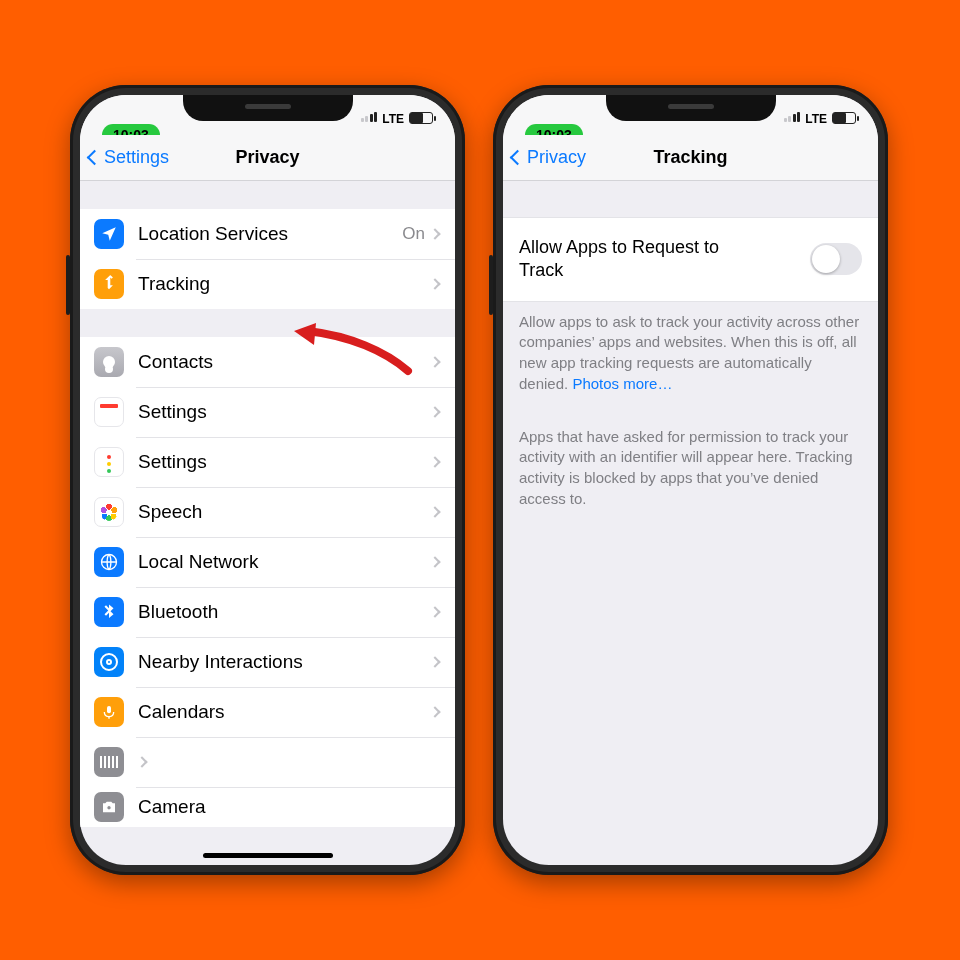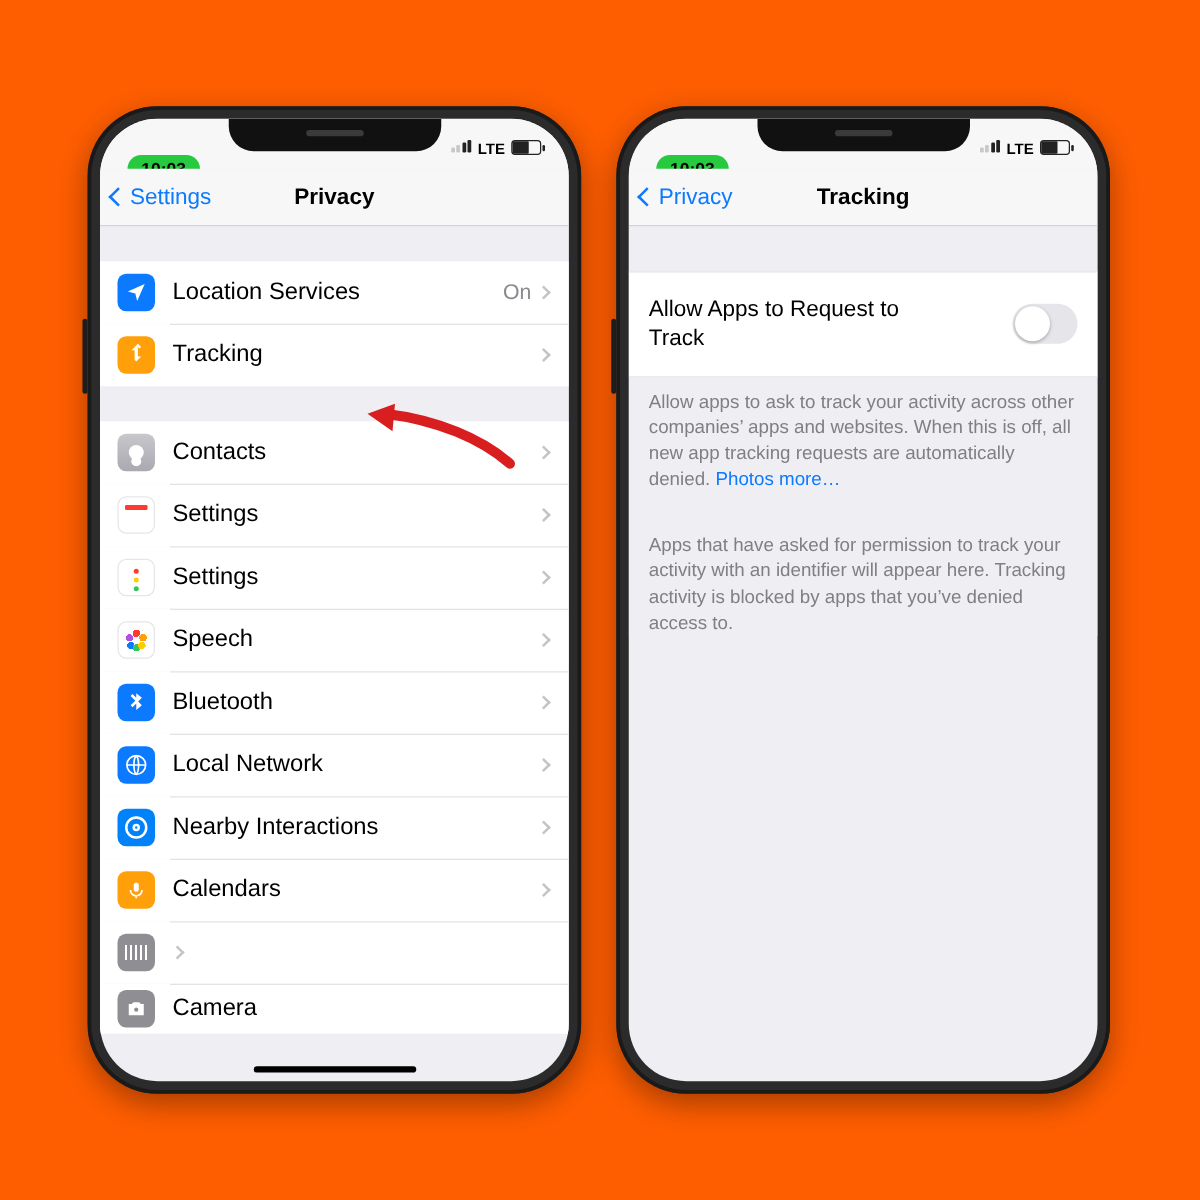--- a/index.html
+++ b/index.html
@@ -268,36 +268,36 @@
         <span class="chev"></span>
       </div>
       <div class="row">
         <div class="icon ic-photos">
             <div class="flower"></div>
           </div>
         <span class="row-label">Speech</span>
         <span class="chev"></span>
       </div>
       <div class="row">
-        <div class="icon ic-bluetooth">
-          <svg viewBox="0 0 24 24">
-              <path d="M12 2l6 5-4 4 4 4-6 5v-7l-4 4-2-2 5-5-5-5 2-2 4 4V2z"></path>
-            </svg>
-        </div>
-        <span class="row-label">Bluetooth</span>
-        <span class="chev"></span>
-      </div>
-      <div class="row">
         <div class="icon ic-localnet">
           <svg viewBox="0 0 24 24">
               <circle cx="12" cy="12" r="9" fill="none" stroke-width="1.6"></circle>
               <path d="M3 12h18M12 3c3 3 3 15 0 18M12 3c-3 3-3 15 0 18" fill="none" stroke-width="1.6"></path>
             </svg>
         </div>
         <span class="row-label">Local Network</span>
+        <span class="chev"></span>
+      </div>
+      <div class="row">
+        <div class="icon ic-bluetooth">
+          <svg viewBox="0 0 24 24">
+              <path d="M12 2l6 5-4 4 4 4-6 5v-7l-4 4-2-2 5-5-5-5 2-2 4 4V2z"></path>
+            </svg>
+        </div>
+        <span class="row-label">Bluetooth</span>
         <span class="chev"></span>
       </div>
       <div class="row">
         <div class="icon ic-nearby">
             <div class="rings"></div>
           </div>
         <span class="row-label">Nearby Interactions</span>
         <span class="chev"></span>
       </div>
       <div class="row">

